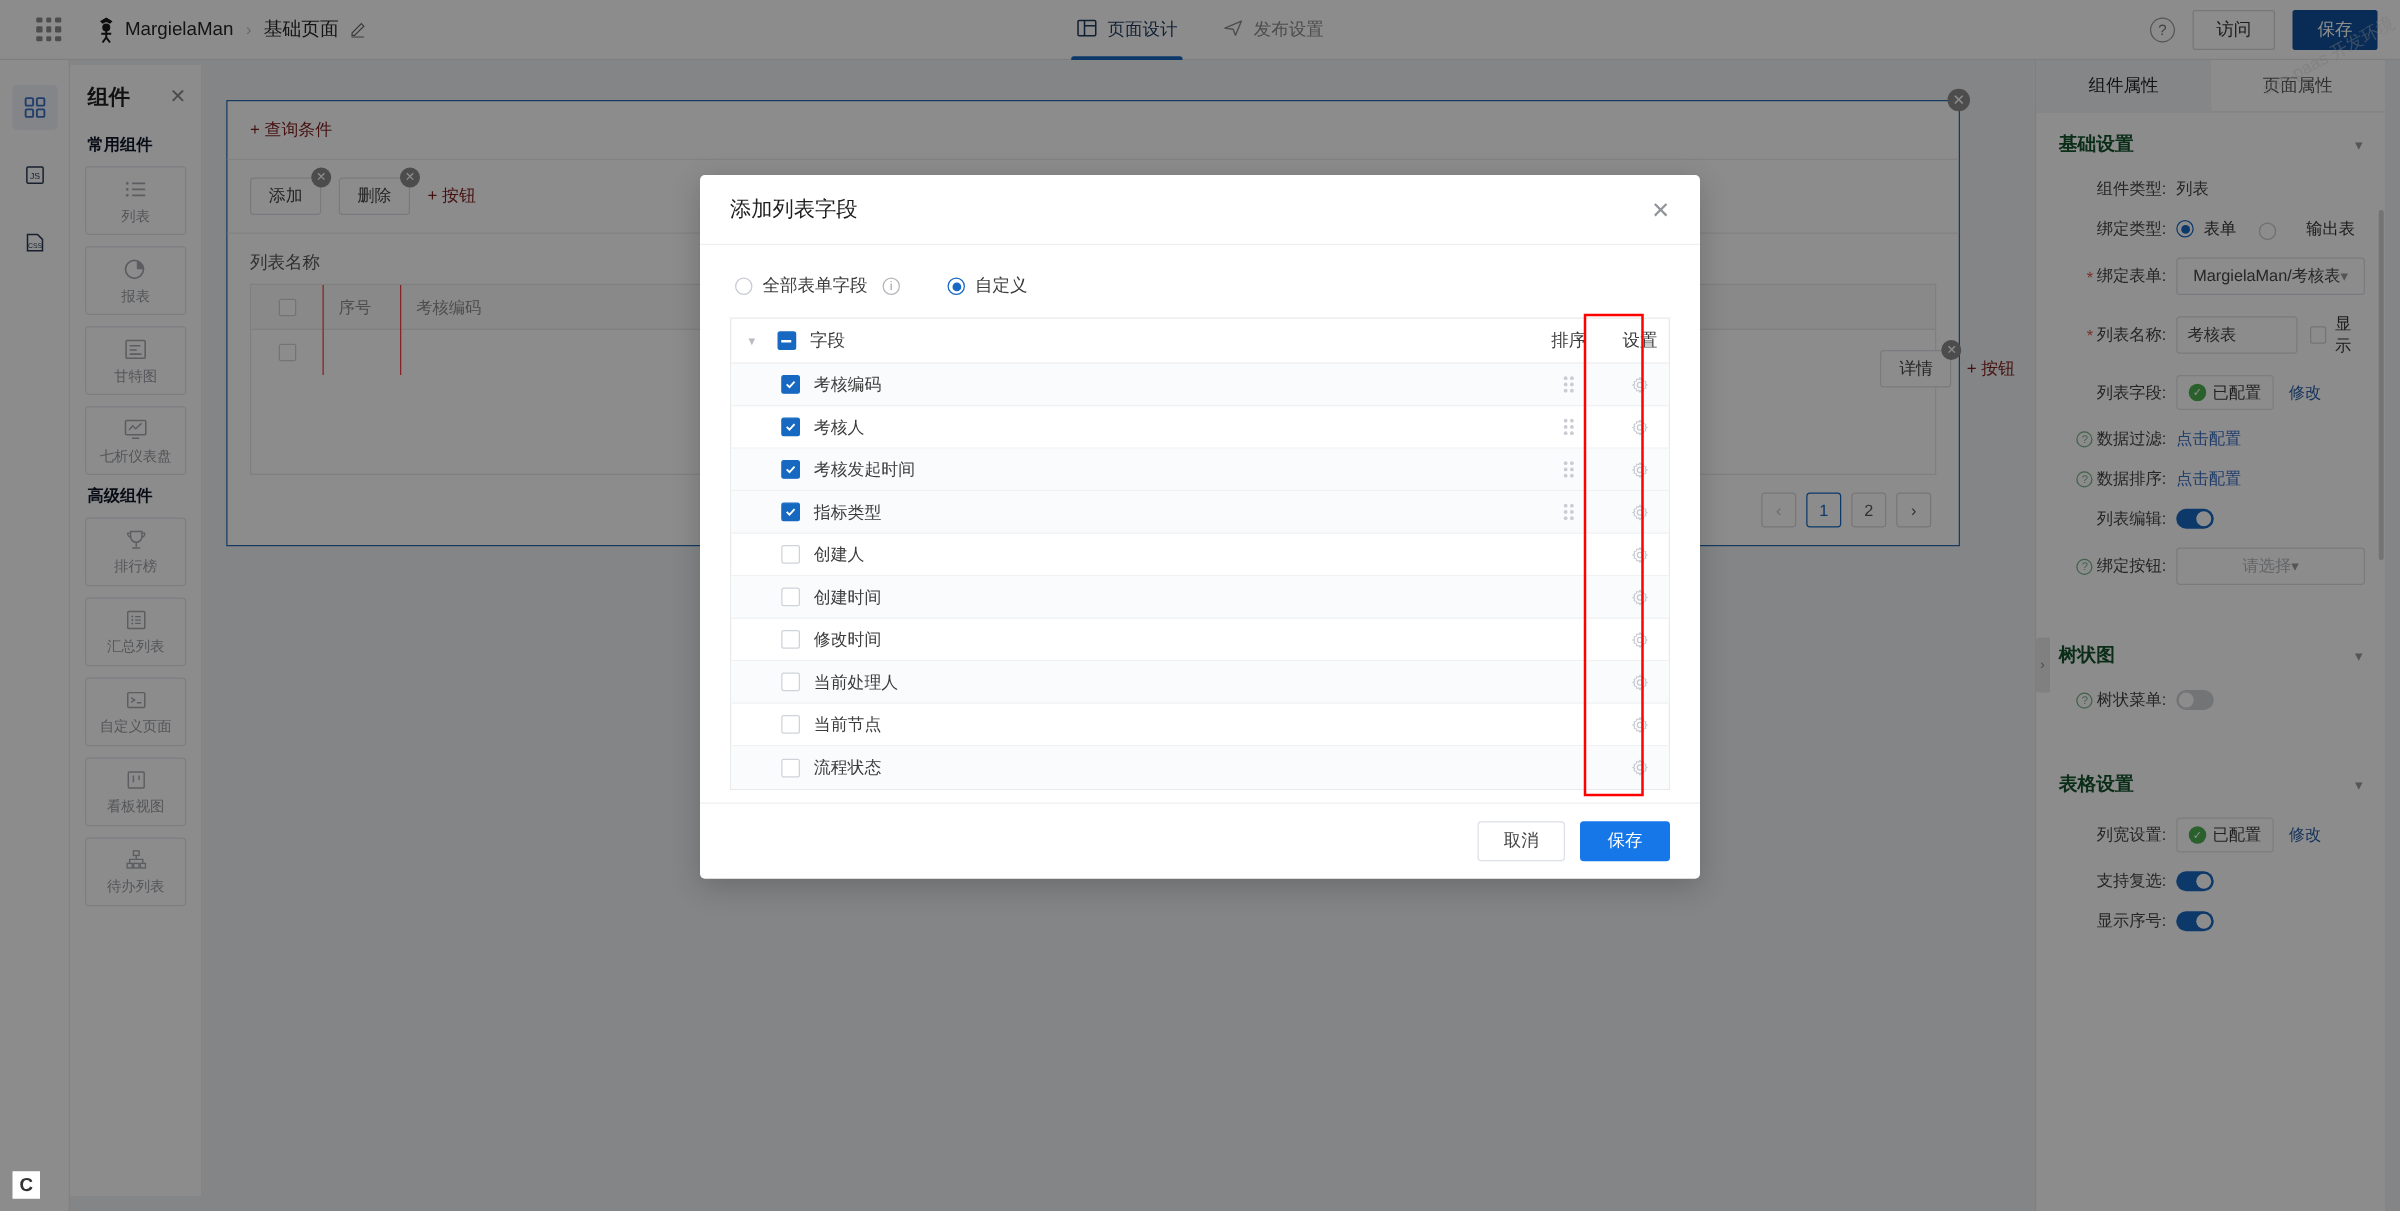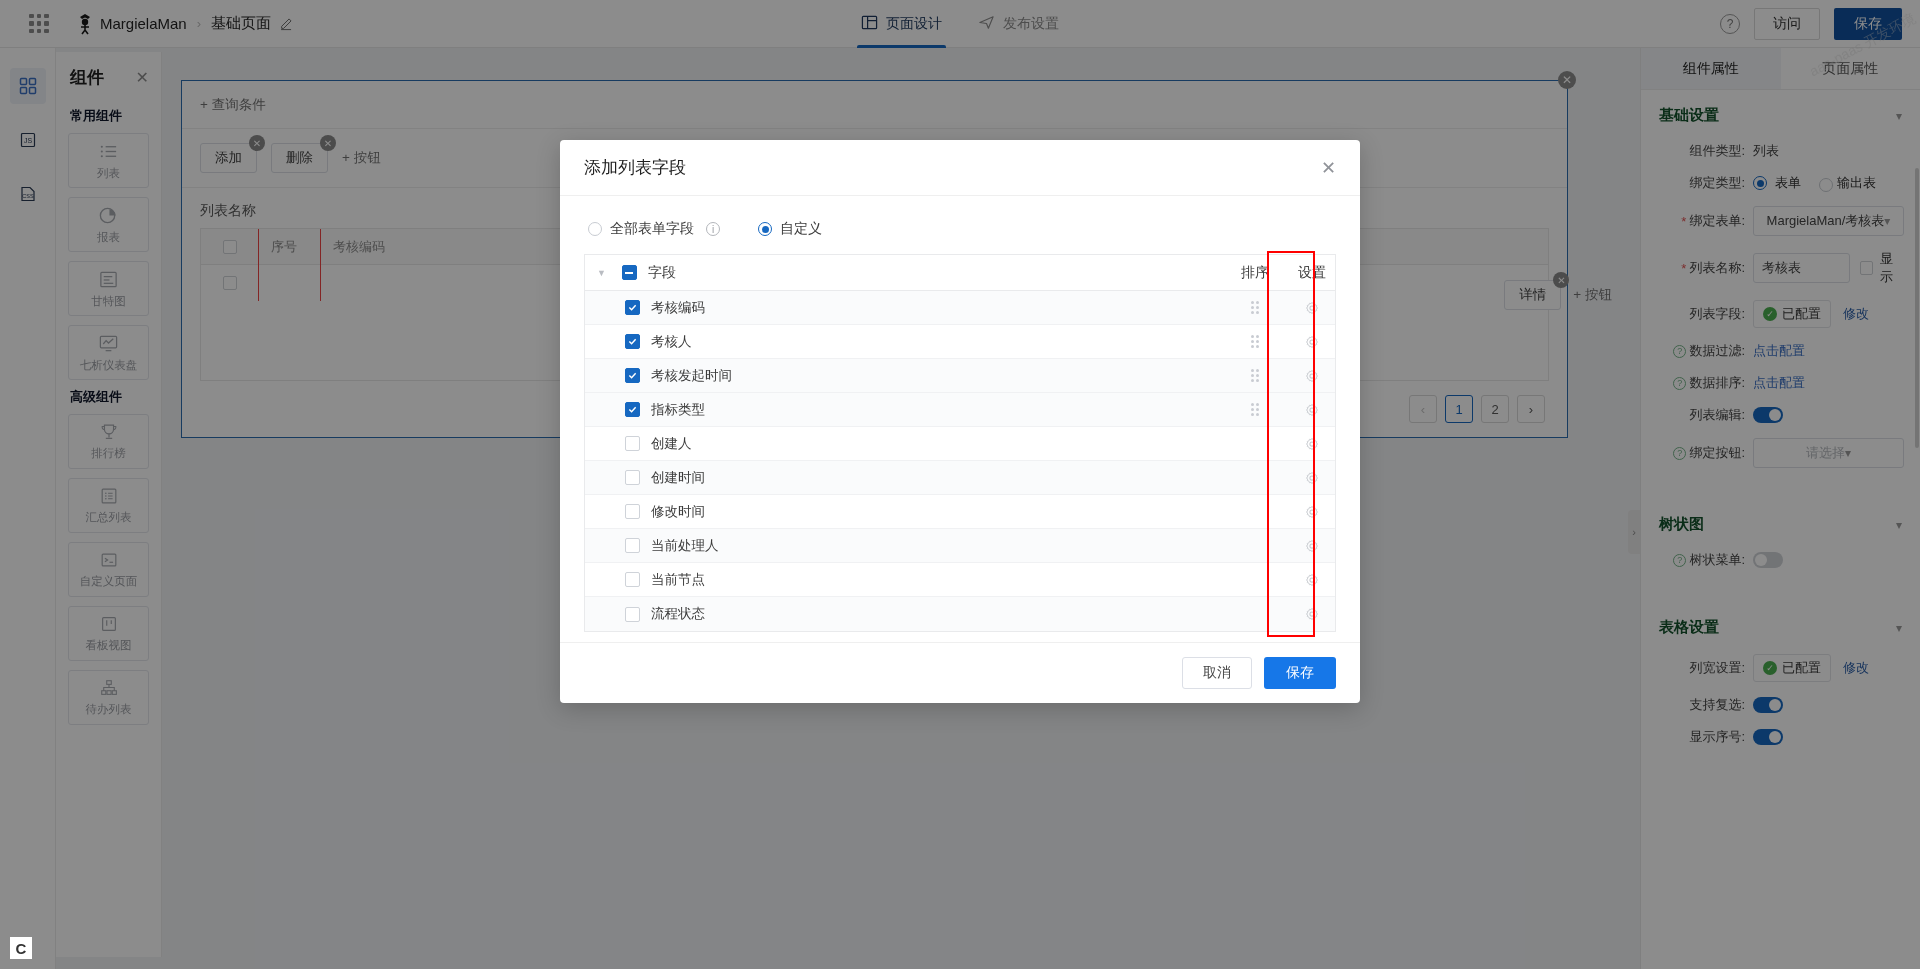--- a/index.html
+++ b/index.html
@@ -72,21 +72,21 @@
   .comp-card-label { font-size: 11.5px; color: #9a9da3; white-space: nowrap; }
 
   
   .canvas-wrap { position: absolute; left: 168px; top: 56px; right: 280px; bottom: 0; }
   .widget-box { position: relative; margin: 24px 0 0 13px; width: 1387px;
     border: 1px solid #2b6cb0; background: #fff; }
   .widget-close { position: absolute; right: -9px; top: -10px; width: 18px; height: 18px;
     border-radius: 50%; background: #8c8c8c; color: #fff; font-size: 12px;
     display: flex; align-items: center; justify-content: center; cursor: pointer; }
   .wb-section { padding: 14px 18px; border-bottom: 1px solid #ededed; }
-  .link-blue { color: #737373; font-size: 13.5px; cursor: pointer; }
+  .link-blue { color: #7f1d1d; font-size: 13.5px; cursor: pointer; }
   .btn-row { display: flex; align-items: center; gap: 14px; }
   .ghost-btn-wrap { position: relative; }
   .ghost-btn { height: 30px; min-width: 54px; padding: 0 14px; border: 1px solid #dcdfe6;
     background: #fff; font-size: 13.5px; color: #444; border-radius: 3px;
     font-family: inherit; cursor: pointer; }
   .chip-x { position: absolute; right: -8px; top: -8px; width: 16px; height: 16px;
     border-radius: 50%; background: #8a8a8a; color: #fff; font-size: 10px;
     display: flex; align-items: center; justify-content: center; cursor: pointer; }
   .list-name { font-size: 14px; color: #595959; padding: 14px 18px 8px 18px; }
   .mini-table { margin: 0 18px 0 18px; border: 1px solid #e8e8e8; border-bottom: none; }
@@ -105,21 +105,21 @@
   .pg.disabled { color: #c4c4c4; }
 
   .detail-float { position: absolute; right: 28px; top: 224px; display: flex; align-items: center; gap: 12px; }
 
   
   .collapse-handle { position: absolute; right: 280px; top: 510px; width: 12px; height: 44px;
     background: #e9e9e9; border-radius: 4px 0 0 4px; display: flex; align-items: center;
     justify-content: center; color: #8c8c8c; font-size: 11px; cursor: pointer; z-index: 3; }
 
   
-  .right-panel { position: absolute; right: 0; top: 48px; width: 280px; height: 921px;
+  .right-panel { position: absolute; right: 12px; top: 48px; width: 280px; height: 921px;
     background: #fff; border-left: 1px solid #e8e8e8; overflow: hidden; }
   .rp-tabs { display: flex; height: 42px; border-bottom: 1px solid #ececec; }
   .rp-tab { flex: 1; display: flex; align-items: center; justify-content: center;
     font-size: 14px; color: #595959; cursor: pointer; }
   .rp-tab.active { background: #f3f5f8; color: #1f1f1f; }
   .rp-section-head { display: flex; align-items: center; justify-content: space-between;
     padding: 16px 18px 10px 18px; }
   .rp-section-title { font-size: 15px; font-weight: bold; color: #14532d; }
   .chev { color: #9b9b9b; font-size: 12px; cursor: pointer; }
   .rp-row { display: flex; align-items: center; padding: 7px 16px; font-size: 13px; min-height: 32px; }
@@ -478,21 +478,21 @@
       <div class="rp-label">组件类型:</div>
       <div class="rp-val">列表</div>
     </div>
 
     <div class="rp-row">
       <div class="rp-label">绑定类型:</div>
       <div style="display:flex;align-items:center;gap:8px;">
         <span class="radio on"></span>
         <span>表单</span>
       </div>
-      <div style="display:flex;align-items:flex-end;gap:4px;margin-left:18px;">
+      <div style="display:flex;align-items:flex-end;gap:24px;margin-left:18px;">
         <span class="radio"></span>
         <span>输出表</span>
       </div>
     </div>
 
     <div class="rp-row">
       <div class="rp-label">
         <span class="req-star">*</span>
         <span>绑定表单:</span>
       </div>

